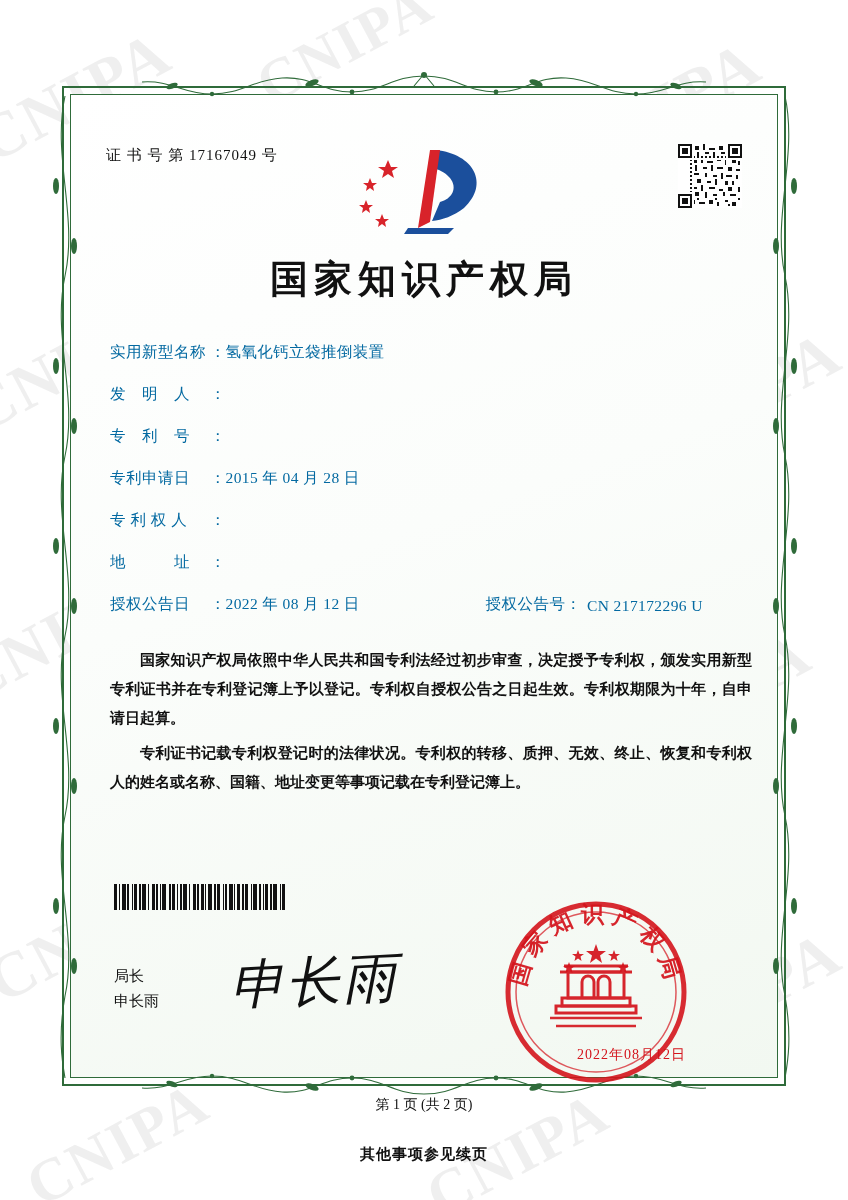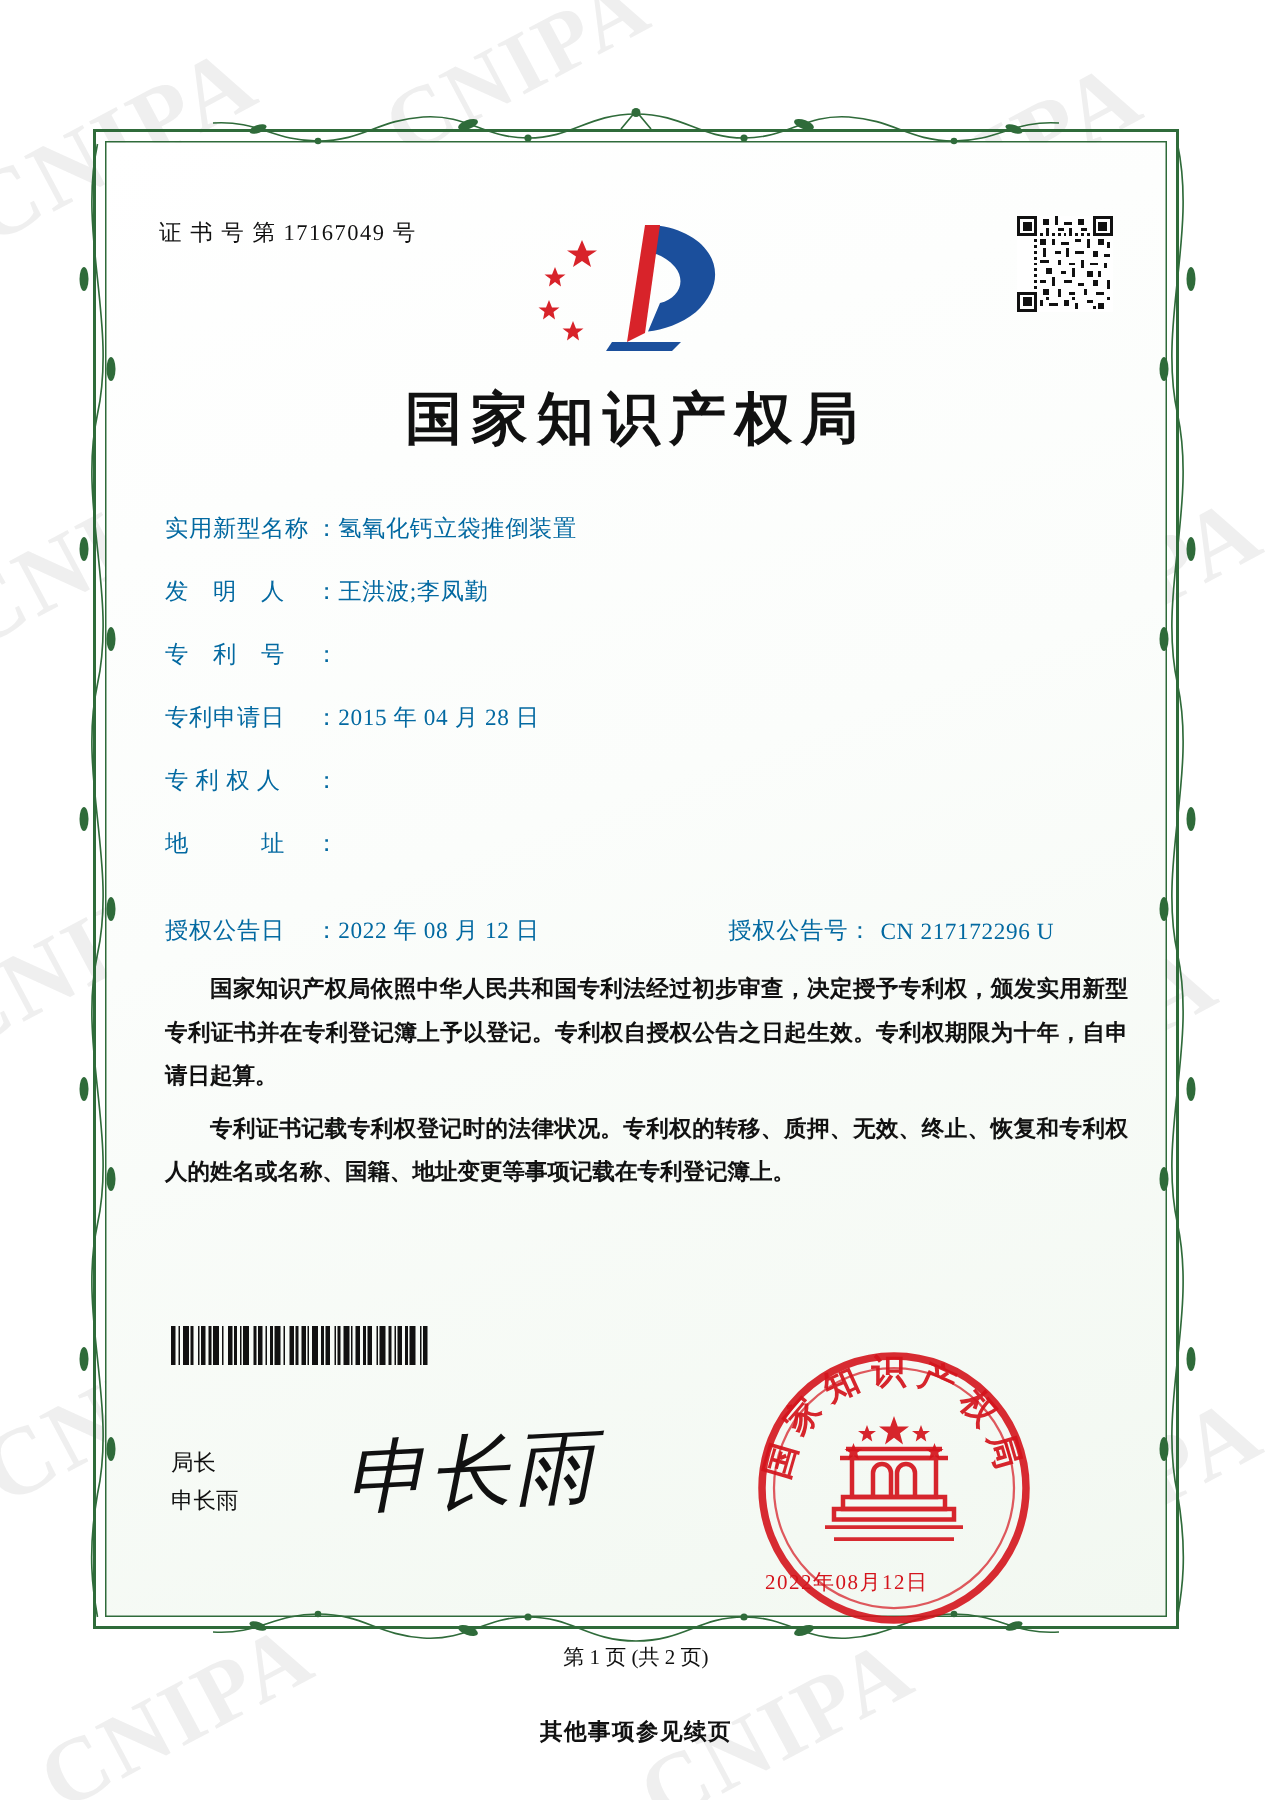--- a/index.html
+++ b/index.html
@@ -175,21 +175,20 @@
   .field-colon {
     flex: 0 0 10px;
   }
   .field-value {
     flex: 1;
     letter-spacing: 0.4px;
   }
   .field-row.two-col .field-value {
     flex: 0 0 auto;
     width: 260px;
-    margin-top: 16px;
   }
   .second-label {
     flex: 0 0 auto;
     letter-spacing: 0.5px;
   }
   .second-value {
     margin-left: 6px;
     letter-spacing: 0.4px;
   }
 
@@ -252,21 +251,21 @@
     left: 428px;
     top: 800px;
     width: 196px;
     height: 196px;
   }
   .seal-date {
     position: absolute;
     left: 440px;
     top: 952px;
     width: 176px;
-    text-align: left;
+    text-align: right;
     color: #d4141c;
     font-size: 14px;
     letter-spacing: 1px;
     font-family: Liberation Serif, serif;
   }
 
   .page-num {
     position: absolute;
     left: 0;
     right: 0;
@@ -525,21 +524,20 @@
 
       <div class="field-row">
         <span class="field-label">实用新型名称</span>
         <span class="field-colon">：</span>
         <span class="field-value">氢氧化钙立袋推倒装置</span>
       </div>
 
       <div class="field-row">
         <span class="field-label">发　明　人</span>
         <span class="field-colon">：</span>
-        <span class="field-value">王洪波;李凤勤</span>
       </div>
 
       <div class="field-row">
         <span class="field-label">专　利　号</span>
         <span class="field-colon">：</span>
       </div>
 
       <div class="field-row">
         <span class="field-label">专利申请日</span>
         <span class="field-colon">：</span>

